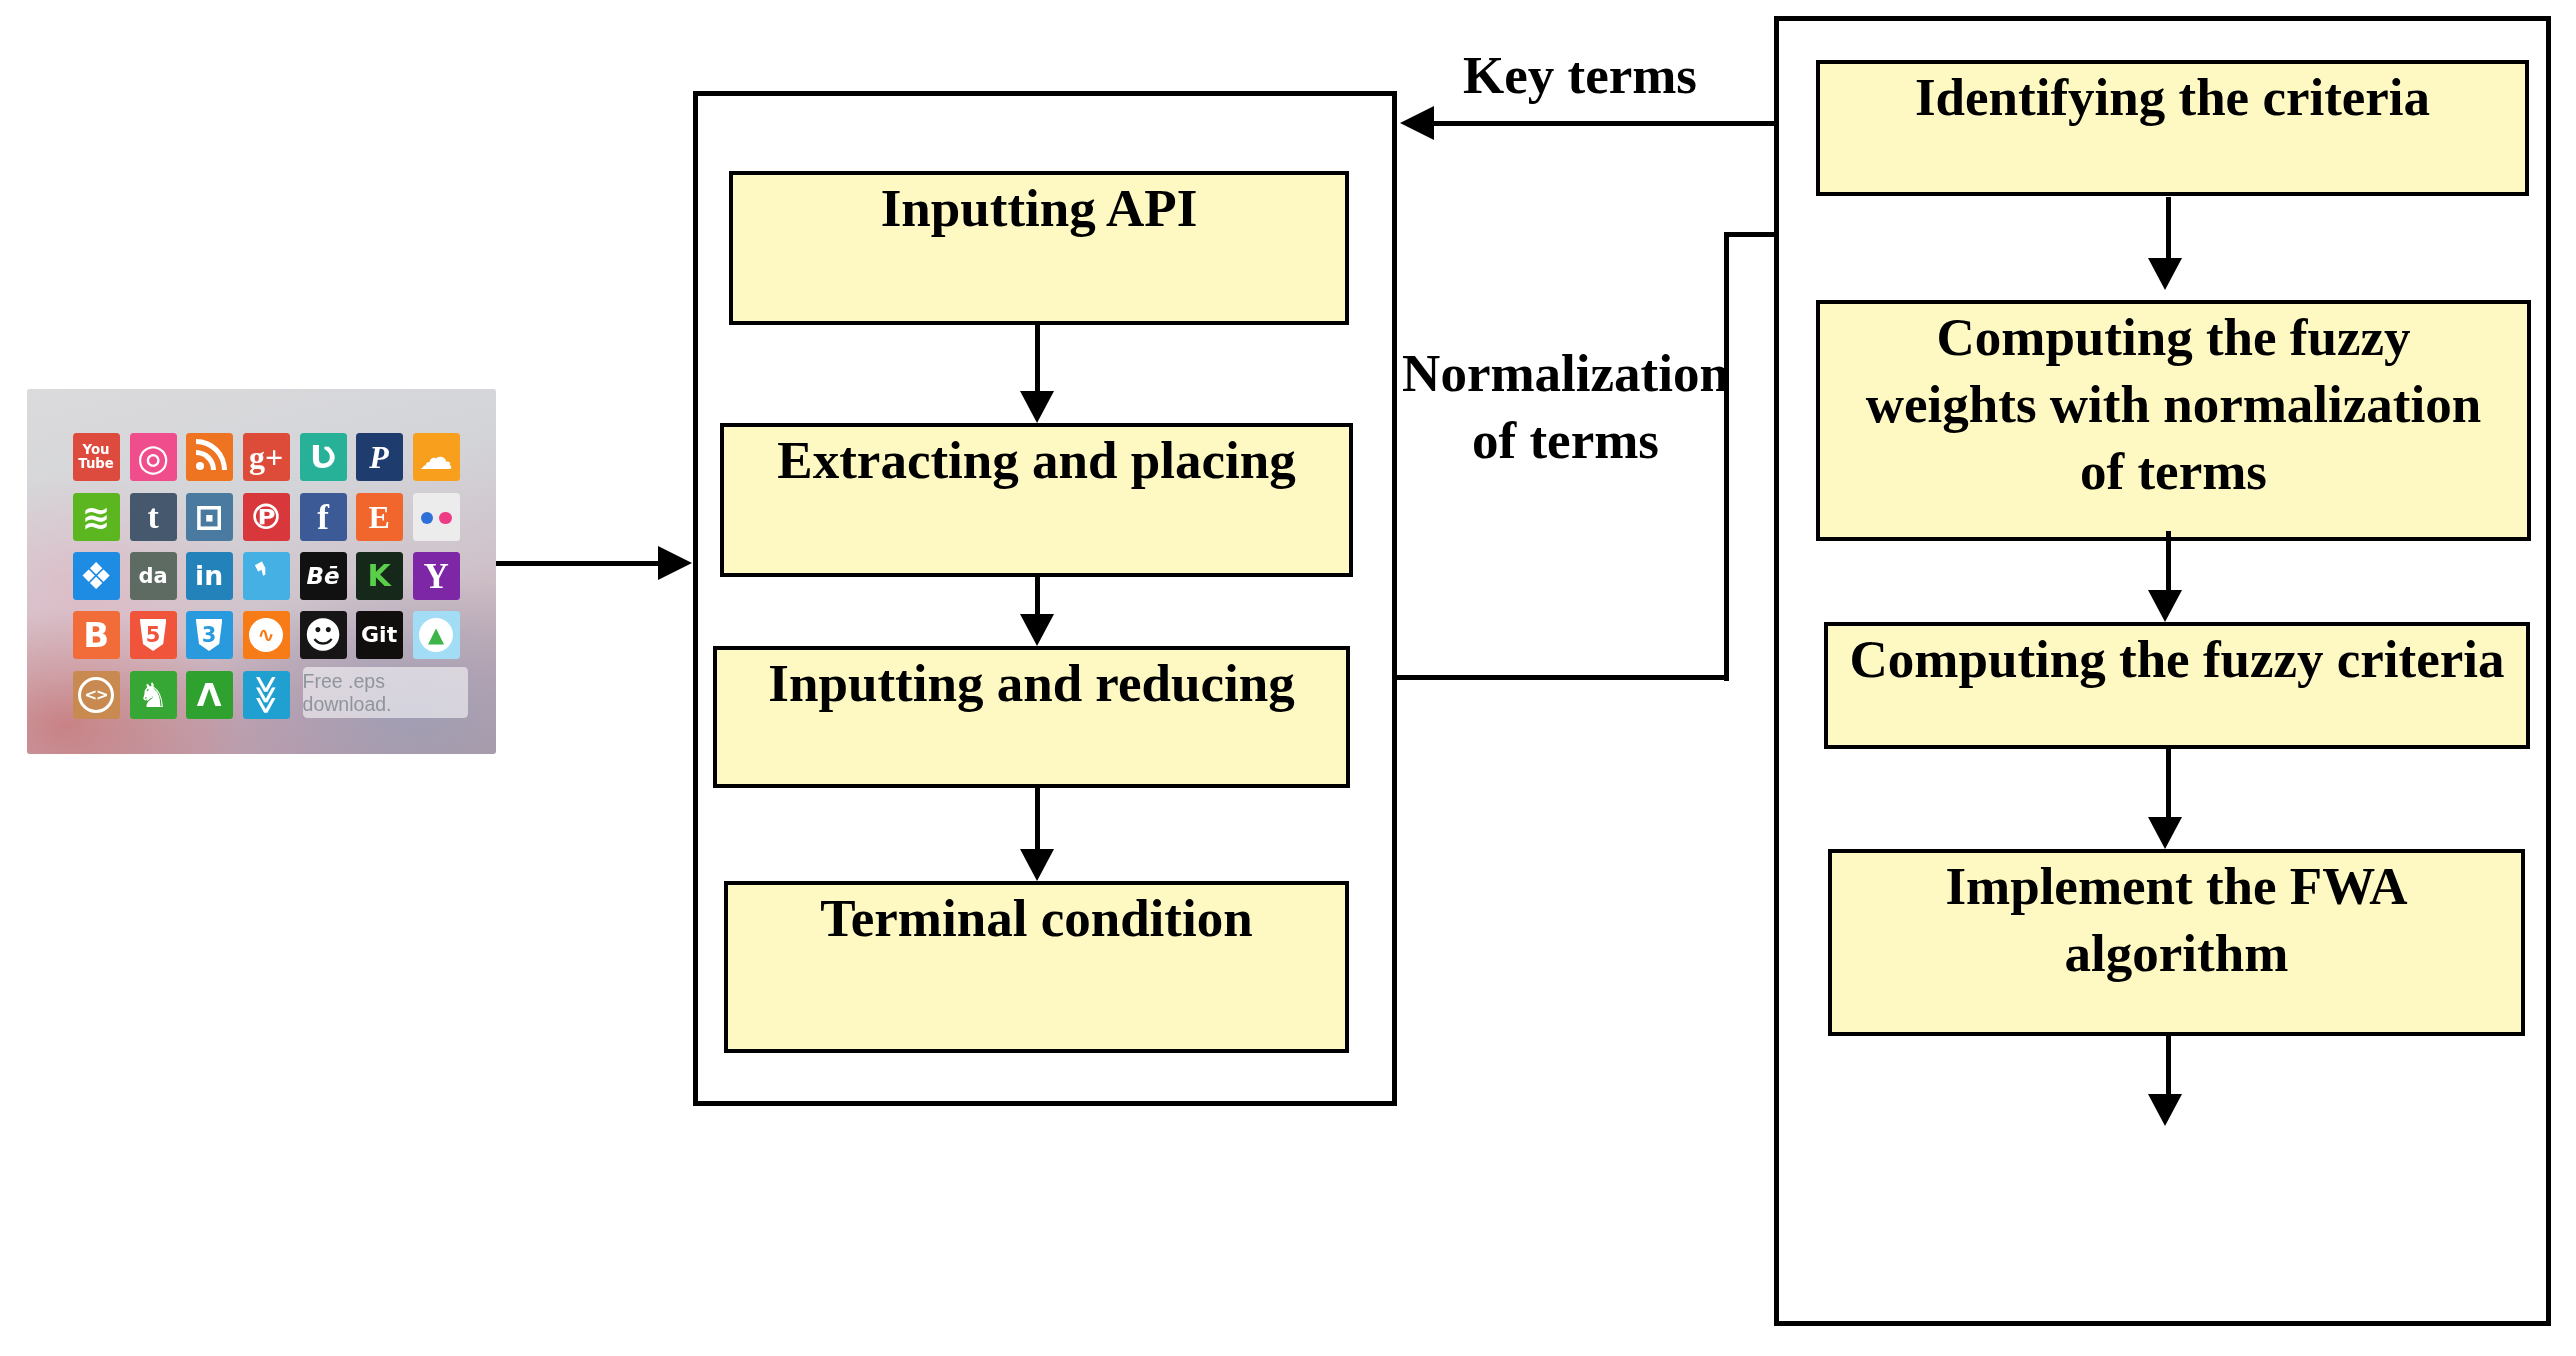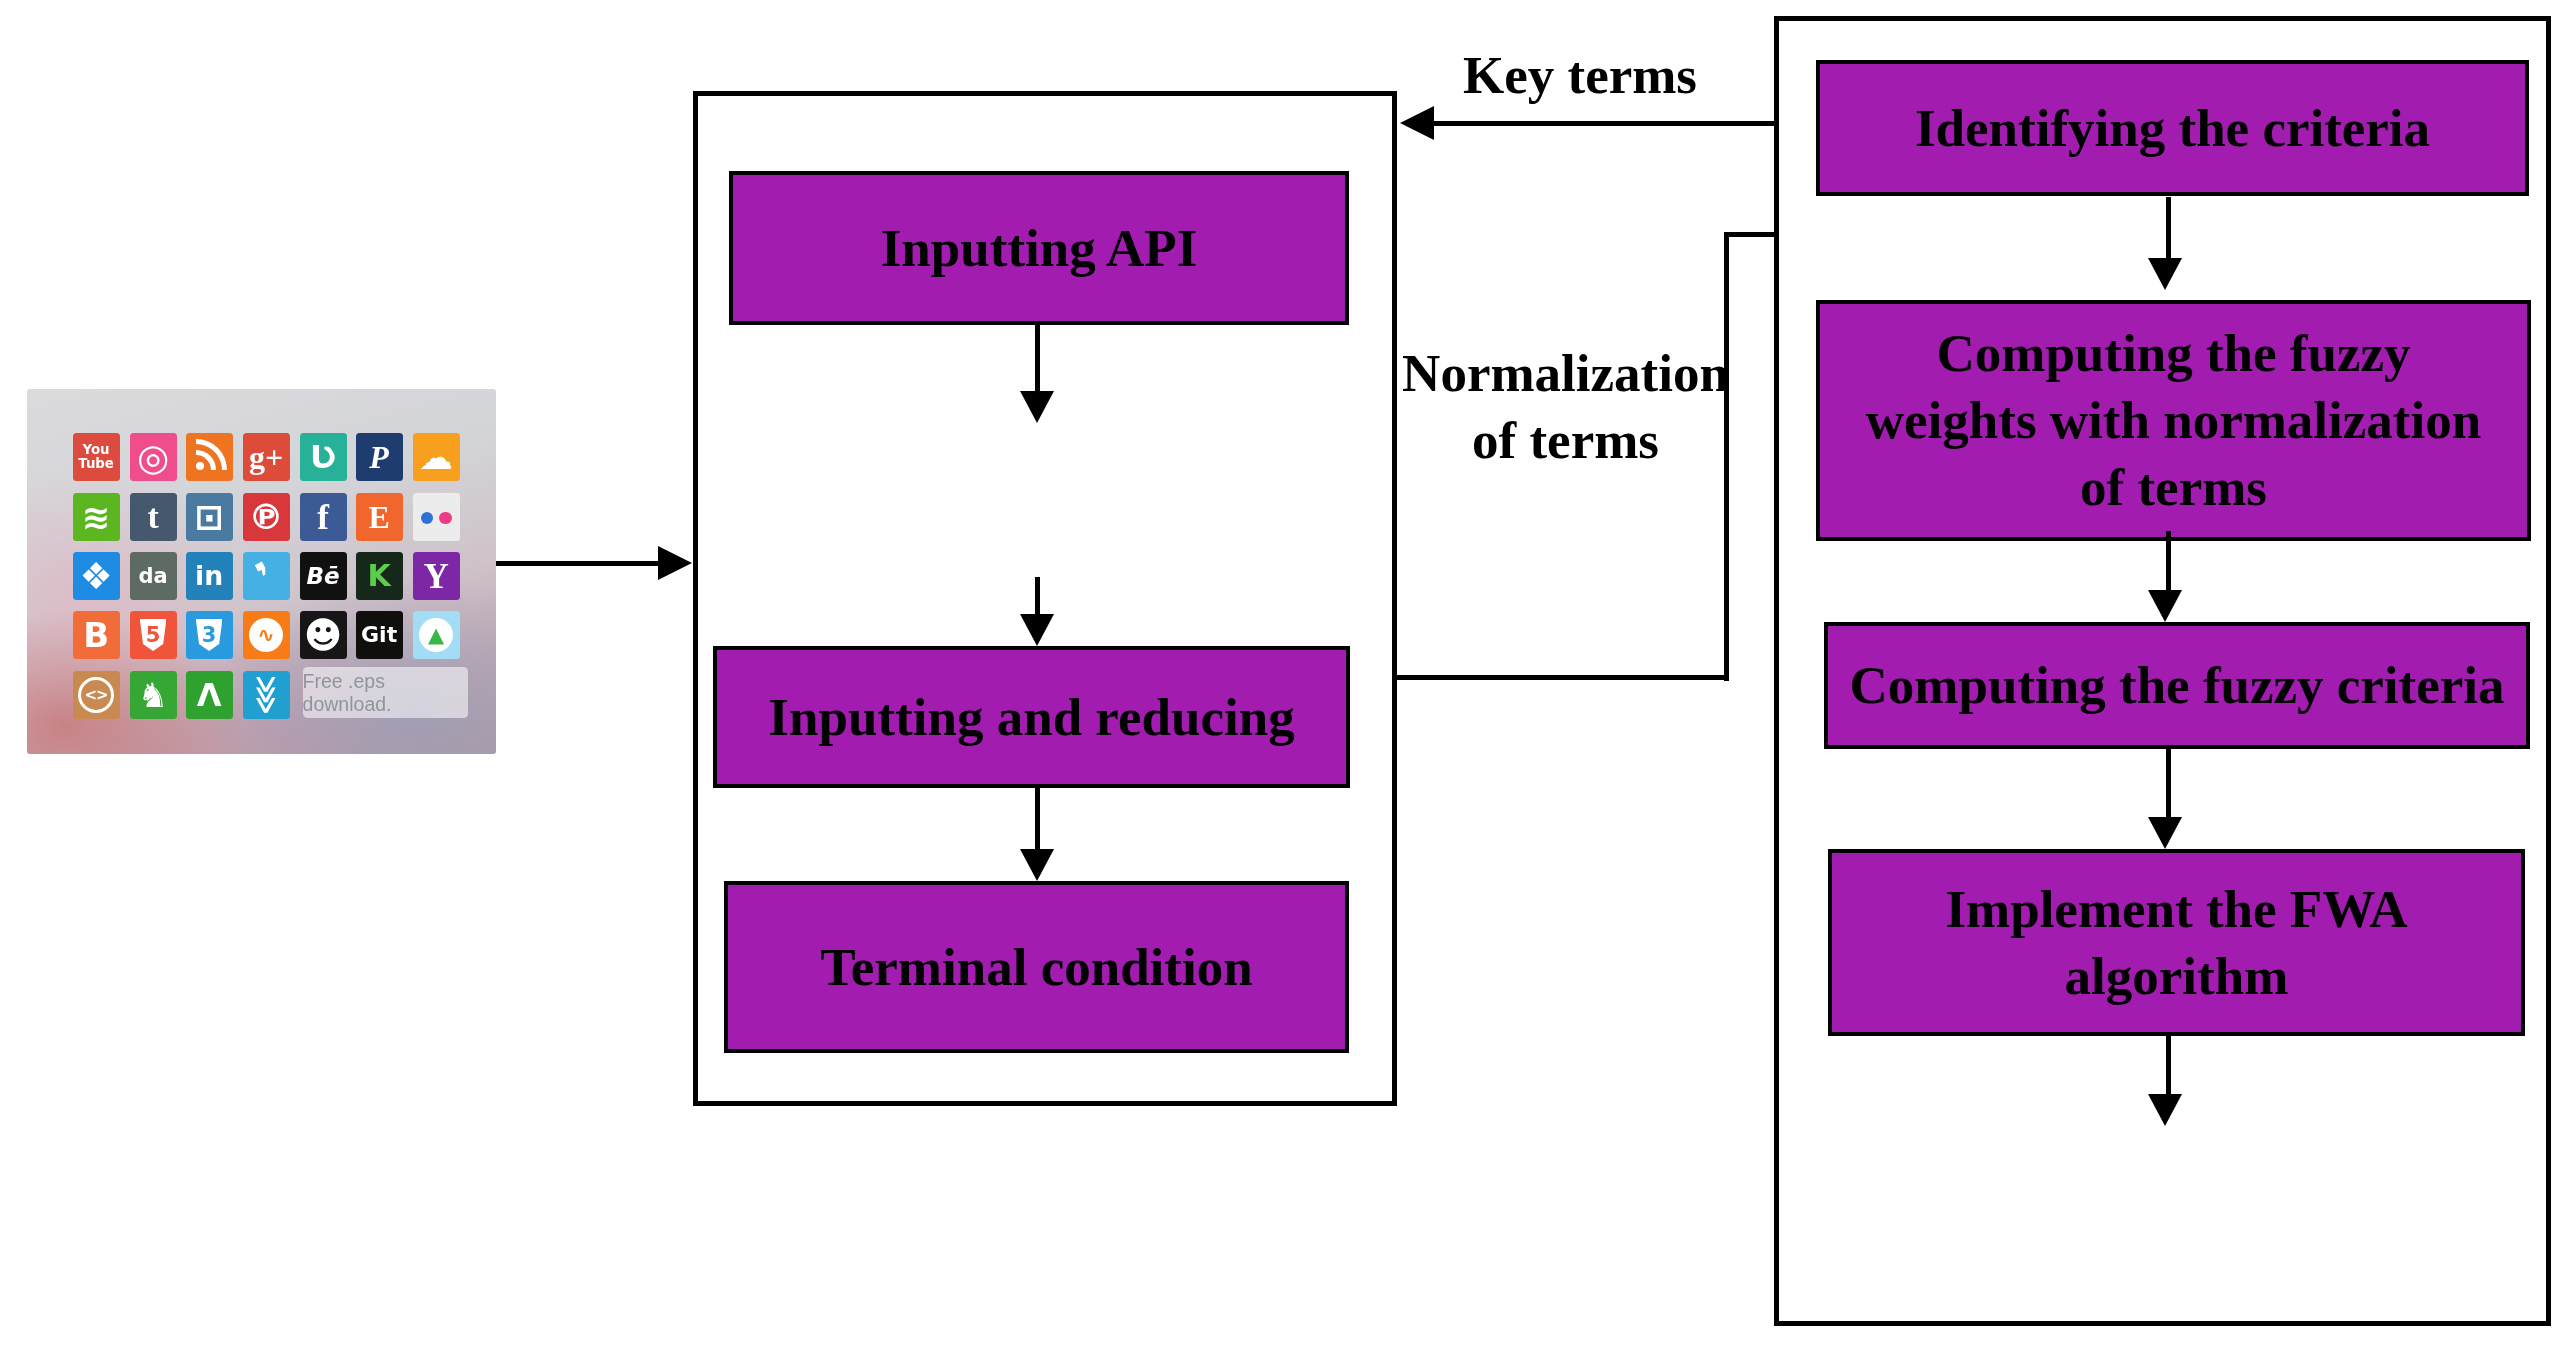--- a/index.html
+++ b/index.html
@@ -10,22 +10,22 @@
   .hline{height:5.3px;}
   .vline{width:5.3px;}
   .ah-down{position:absolute;width:0;height:0;border-left:17.7px solid transparent;
            border-right:17.7px solid transparent;border-top:32px solid #000;}
   .ah-right{position:absolute;width:0;height:0;border-top:17.7px solid transparent;
             border-bottom:17.7px solid transparent;border-left:34px solid #000;}
   .ah-left{position:absolute;width:0;height:0;border-top:17.7px solid transparent;
            border-bottom:17.7px solid transparent;border-right:34px solid #000;}
   
   .panel{position:absolute;border:5.3px solid #000;background:#fff;box-sizing:border-box;}
-  .fbox{position:absolute;border:4.4px solid #000;background:#a21caf;box-sizing:border-box;
-        display:flex;align-items:center;justify-content:center;text-align:center;}
+  .fbox{position:absolute;border:4.4px solid #000;background:#fef9c3;box-sizing:border-box;
+        display:flex;align-items:flex-start;justify-content:center;text-align:center;}
   .fbox .box-label{font-weight:700;font-size:53px;line-height:67px;white-space:pre-line;}
   .free-label-text{white-space:normal;}
   .diagram-label{position:absolute;font-weight:700;font-size:53px;line-height:67px;
                  text-align:center;white-space:pre-line;}
   
   #photo{position:absolute;left:26.6px;top:389px;width:469px;height:365px;border-radius:2.7px;
          overflow:hidden;
          background:
            radial-gradient(55% 45% at 8% 92%, rgba(201,96,96,0.60), rgba(201,96,96,0) 70%),
            radial-gradient(50% 45% at 12% 55%, rgba(226,178,192,0.65), rgba(226,178,192,0) 72%),
@@ -172,20 +172,23 @@
     </div>
   </div>
 
   <div class="hline" style="left:496px;top:561px;width:166px;"></div>
   <div class="ah-right" style="left:658px;top:546px;"></div>
 
   <div class="panel" style="left:693px;top:91px;width:704px;height:1015px;"></div>
   <div class="fbox" style="left:729px;top:171px;width:620px;height:154px;">
     <span class="box-label">Inputting API</span>
   </div>
+  <div class="fbox" style="left:720px;top:423px;width:633px;height:154px;">
+    <span class="box-label">Extracting and placing</span>
+  </div>
   <div class="fbox" style="left:713px;top:646px;width:637px;height:142px;">
     <span class="box-label">Inputting and reducing</span>
   </div>
   <div class="fbox" style="left:724px;top:881px;width:625px;height:172px;">
     <span class="box-label">Terminal condition</span>
   </div>
 
   <div class="vline" style="left:1035px;top:325px;height:67px;"></div>
   <div class="ah-down" style="left:1020px;top:391px;"></div>
   <div class="vline" style="left:1035px;top:577px;height:39px;"></div>

